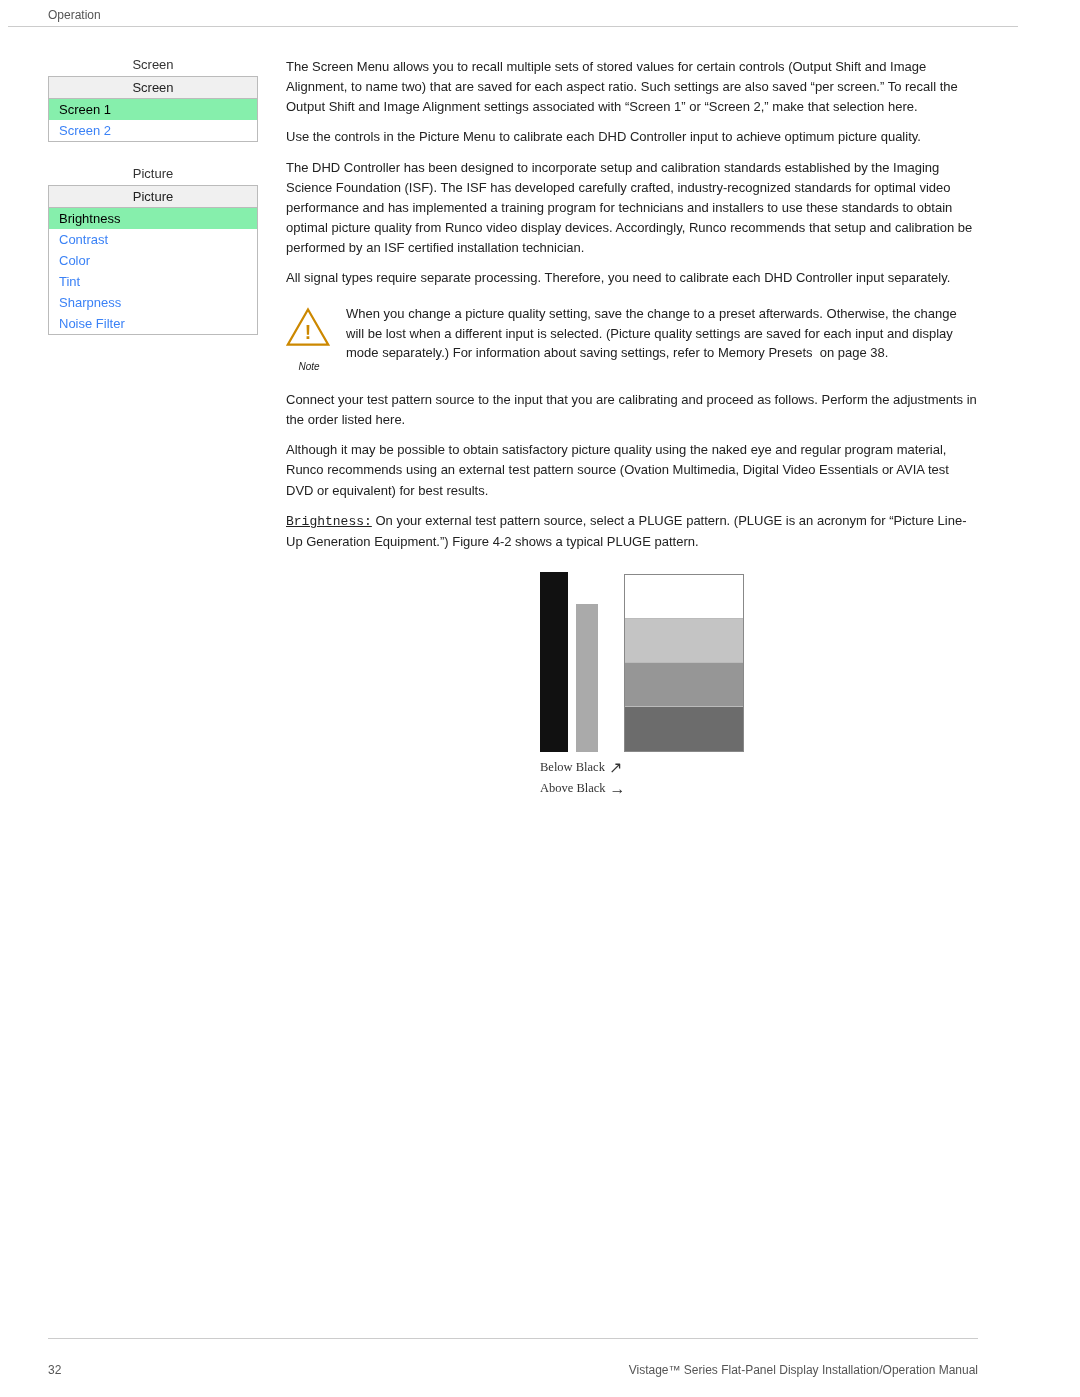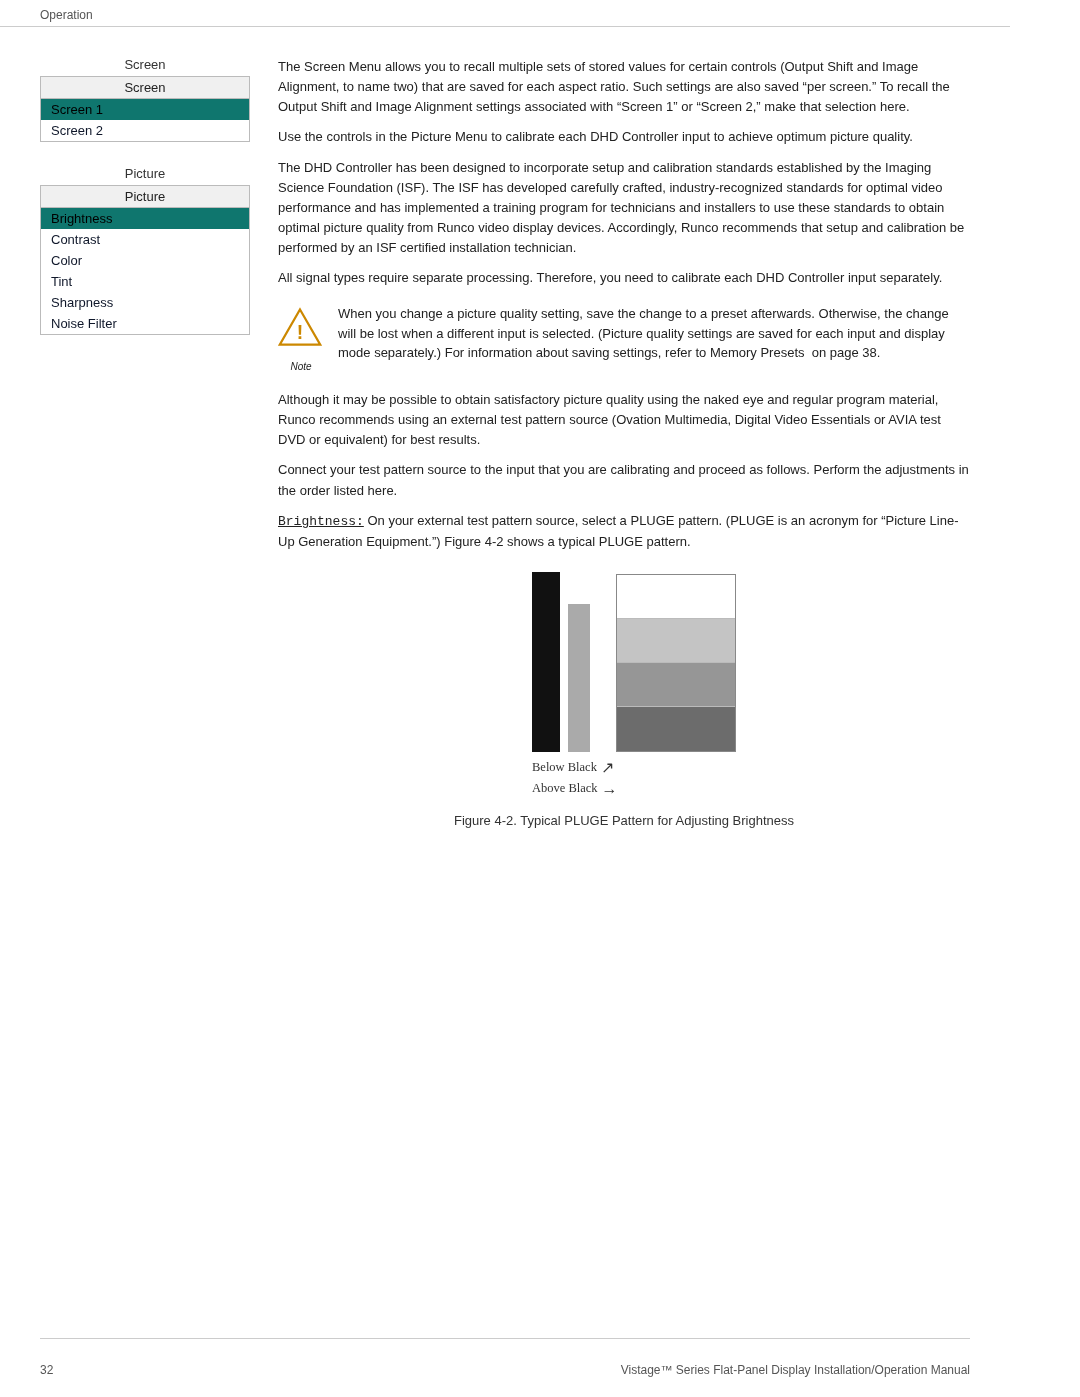--- a/index.html
+++ b/index.html
@@ -10,20 +10,21 @@
       background: #fff;
       width: 1080px;
       min-height: 1397px;
       position: relative;
     }
     .page {
       width: 1010px;
       min-height: 1397px;
       padding: 0;
       position: relative;
+      margin-left: 8px;
     }
     .header-bar {
       padding: 8px 40px 4px 40px;
       font-size: 12px;
       color: #555;
       border-bottom: 1px solid #ccc;
     }
     .content-area {
       display: flex;
       padding: 30px 40px 30px 40px;
@@ -52,24 +53,24 @@
     .menu-header {
       text-align: center;
       background: #f0f0f0;
       border-bottom: 1px solid #bbb;
       padding: 3px 8px;
       font-size: 13px;
     }
     .menu-item {
       padding: 3px 10px;
       font-size: 13px;
-      color: #0f172a;
+      color: #3b82f6;
     }
     .menu-item.active-green {
-      background: #0f766e;
+      background: #86efac;
       color: #000;
     }
     .right-panel p {
       margin-bottom: 10px;
       font-size: 13px;
       line-height: 1.55;
     }
     .note-box {
       display: flex;
       align-items: flex-start;
@@ -218,23 +219,23 @@
         <div class="note-icon">
           <svg class="warning-triangle" viewBox="0 0 50 50">
             <polygon points="25,4 48,44 2,44" fill="none" stroke="#cc8800" stroke-width="2.5"></polygon>
             <text x="25" y="38" text-anchor="middle" font-size="22" fill="#cc8800" font-weight="bold">!</text>
           </svg>
           <div style="text-align:center; font-style:italic; font-size:10px; margin-top:2px;">Note</div>
         </div>
         <div class="note-content">When you change a picture quality setting, save the change to a preset afterwards. Otherwise, the change will be lost when a different input is selected. (Picture quality settings are saved for each input and display mode separately.) For information about saving settings, refer to Memory Presets&nbsp;&nbsp;on page 38.</div>
       </div>
 
+      <p>Connect your test pattern source to the input that you are calibrating and proceed as follows. Perform the adjustments in the order listed here.</p>
+
       <p>Although it may be possible to obtain satisfactory picture quality using the naked eye and regular program material, Runco recommends using an external test pattern source (Ovation Multimedia, Digital Video Essentials or AVIA test DVD or equivalent) for best results.</p>
-
-      <p>Connect your test pattern source to the input that you are calibrating and proceed as follows. Perform the adjustments in the order listed here.</p>
 
       <p>
         <span class="bold-inline">Brightness:</span><span> On your external test pattern source, select a PLUGE pattern. (PLUGE is an acronym for “Picture Line-Up Generation Equipment.”) Figure 4-2 shows a typical PLUGE pattern.</span>
       </p>
 
       <div class="pluge-diagram-wrapper">
         <div class="pluge-full">
           <div class="pluge-bars-and-blocks">
 
             <div style="display:flex; flex-direction:row; align-items:flex-end; gap:8px; height:190px;">
@@ -256,21 +257,20 @@
               <span class="arrow-sym">↗</span>
             </div>
             <div class="label-line">
               <span>Above Black</span>
               <span class="arrow-sym">→</span>
             </div>
           </div>
         </div>
       </div>
 
-      <div class="figure-caption">Figure 4-2. Typical PLUGE Pattern for Adjusting Brightness</div>
     </div>
   </div>
 
   <div class="footer-bar">
     <span>32</span>
     <span>Vistage™ Series Flat-Panel Display Installation/Operation Manual</span>
   </div>
 </div>
 
 </body></html>

